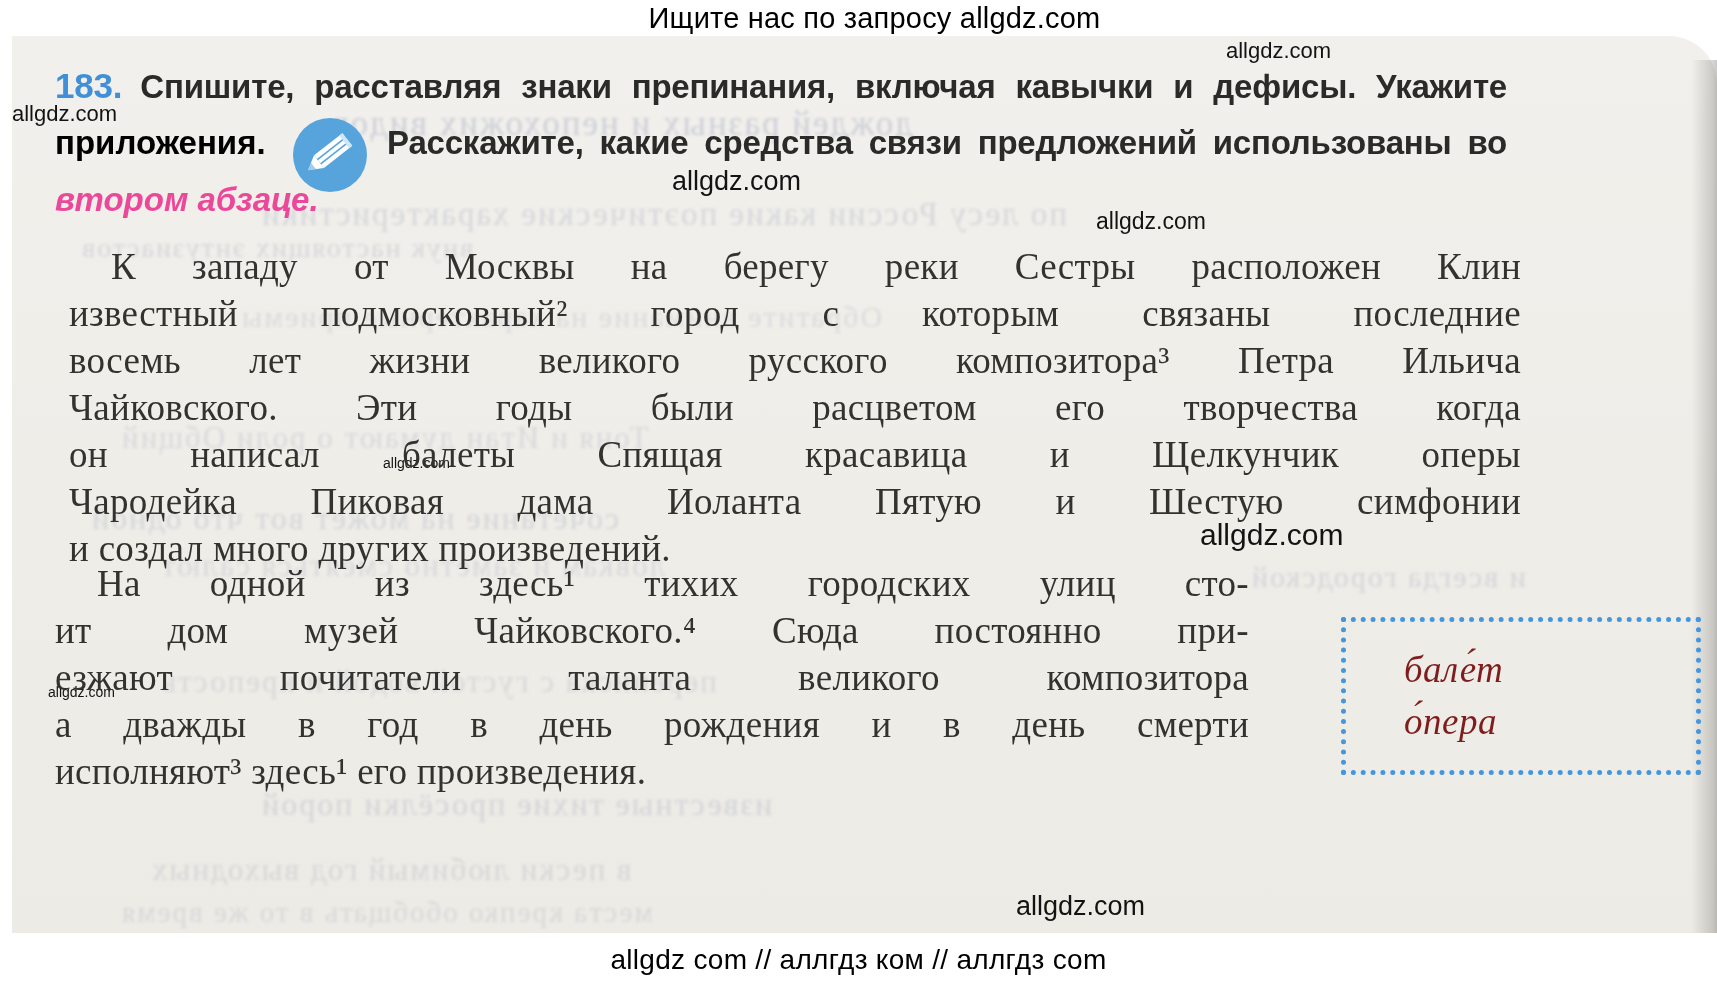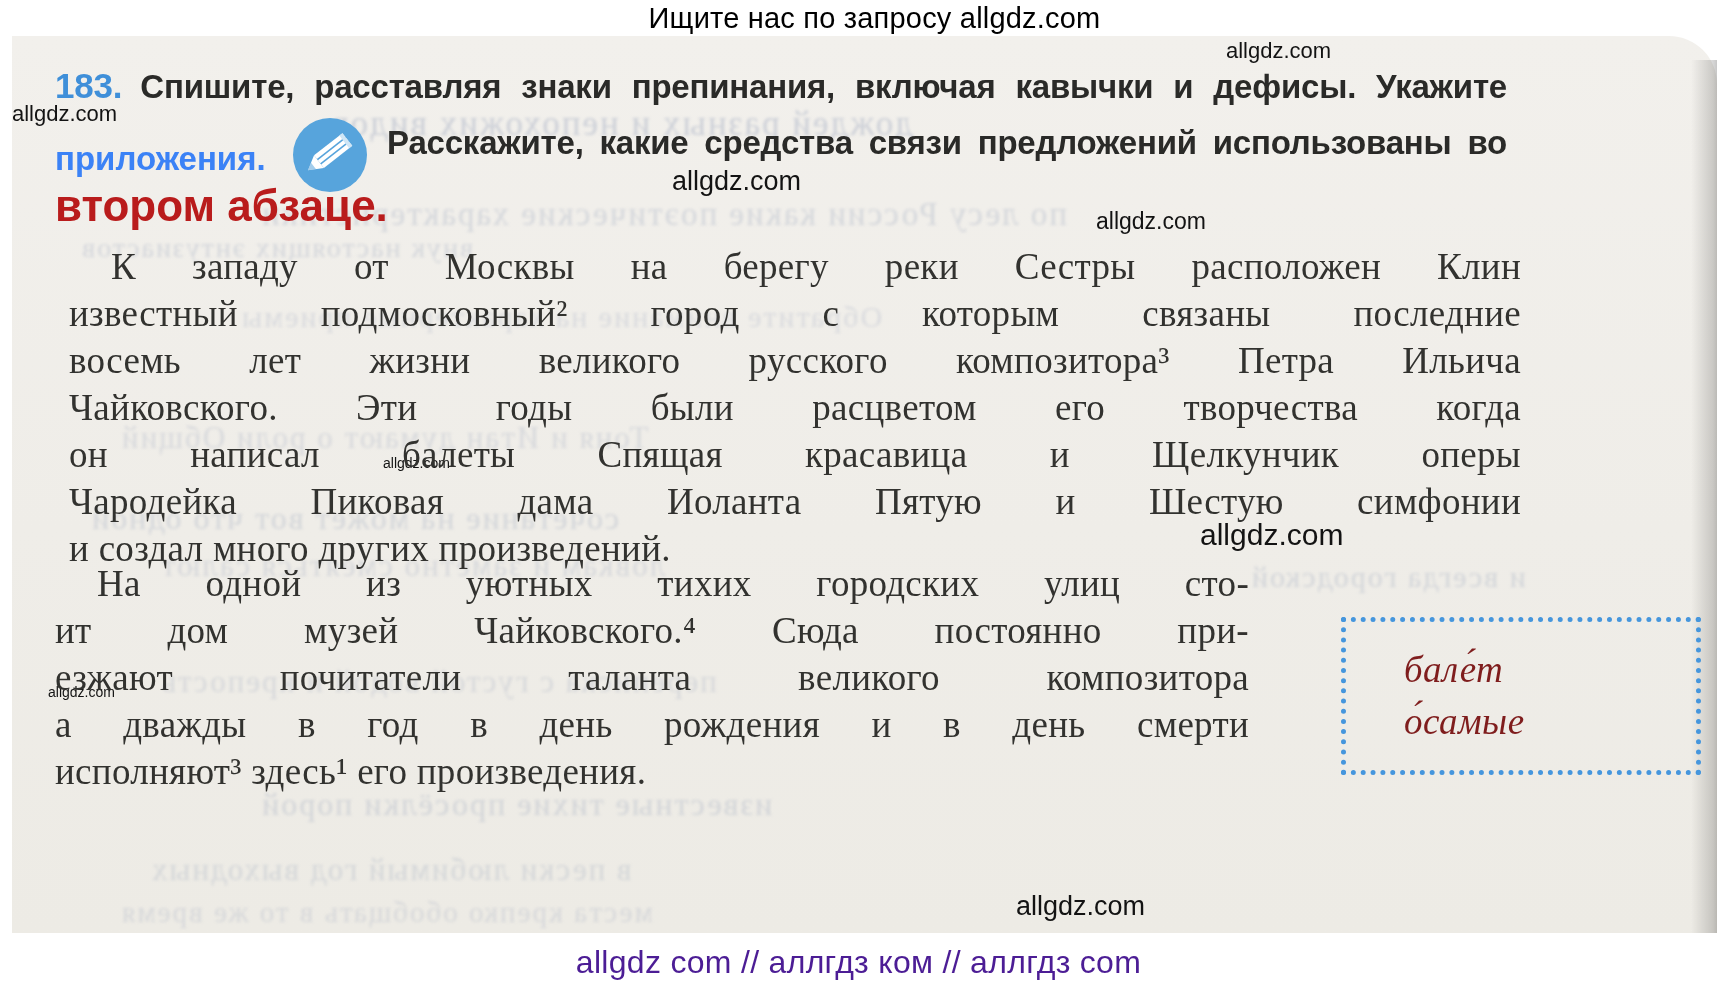--- a/index.html
+++ b/index.html
@@ -21,55 +21,55 @@
   .paper-left-sliver{
     position:absolute;left:0;top:36px;width:12px;height:897px;background:#ffffff;
   }
   
   .banner-top{
     position:absolute;left:16px;top:2px;width:1717px;text-align:center;
     font-size:29px;font-weight:500;color:#000000;letter-spacing:0.2px;
   }
   .banner-bottom{
     position:absolute;left:0;top:944px;width:1717px;text-align:center;
-    font-size:32px;font-weight:500;color:#4c1d95;letter-spacing:0.3px;
+    font-size:28px;font-weight:500;color:#000000;letter-spacing:0.3px;
   }
   
   .wm{position:absolute;color:#131313;font-weight:500;white-space:nowrap;}
   .wm-top-right  {left:1226px;top:38px;  font-size:22px;}
   .wm-left       {left:12px;  top:101px; font-size:22px;}
   .wm-center1    {left:672px; top:166px; font-size:27px;}
   .wm-mid-right  {left:1096px;top:208px; font-size:23px;}
   .wm-tiny1      {left:383px; top:455px; font-size:14px;}
   .wm-right-big  {left:1200px;top:518px; font-size:30px;}
   .wm-tiny2      {left:48px;  top:684px; font-size:14px;}
   .wm-bottom     {left:1016px;top:891px; font-size:27px;}
   
   .ex-line1{
     position:absolute;left:55px;top:66px;width:1452px;
     font-size:33px;font-weight:600;color:#2a2a28;letter-spacing:-0.2px;
     text-align:justify;text-align-last:justify;
   }
   .ex-num{color:#3f8fd9;font-weight:700;font-size:35px;padding-right:18px;}
   .ex-line2-left{
-    position:absolute;left:55px;top:140px;
-    font-size:33px;font-weight:600;color:#3b82f6;
+    position:absolute;left:55px;top:124px;
+    font-size:33px;font-weight:600;color:#000000;
   }
   .pencil-badge{
     position:absolute;left:293px;top:118px;width:74px;height:74px;border-radius:50%;
     background:#57a4dc;display:flex;align-items:center;justify-content:center;
   }
   .ex-line2-right{
     position:absolute;left:387px;top:124px;width:1120px;
     font-size:33px;font-weight:600;color:#2a2a28;letter-spacing:-0.2px;
     text-align:justify;text-align-last:justify;
   }
   .ex-line3{
     position:absolute;left:55px;top:181px;
-    font-size:44px;font-weight:600;color:#b91c1c;
+    font-size:33px;font-weight:600;color:#ec4899;font-style:italic;
   }
   
   .para{position:absolute;font-family:"Liberation Serif", serif;color:#32322f;}
   .p1{left:55px;top:243px;width:1452px;margin-left:14px;}
   .p2{left:55px;top:560px;width:1194px;}
   .serifline{
     font-size:37px;line-height:47px;letter-spacing:0.3px;
     text-align:justify;text-align-last:justify;white-space:nowrap;
   }
   .serifline.lastline{text-align-last:left;white-space:normal;}
@@ -163,25 +163,25 @@
   <div class="serifline indent">К западу от Москвы на берегу реки Сестры расположен Клин</div>
   <div class="serifline">известный подмосковный² город с которым связаны последние</div>
   <div class="serifline">восемь лет жизни великого русского композитора³ Петра Ильича</div>
   <div class="serifline">Чайковского. Эти годы были расцветом его творчества когда</div>
   <div class="serifline">он написал балеты Спящая красавица и Щелкунчик оперы</div>
   <div class="serifline">Чародейка Пиковая дама Иоланта Пятую и Шестую симфонии</div>
   <div class="serifline lastline">и создал много других произведений.</div>
 </div>
 
 <div class="para p2">
-  <div class="serifline indent">На одной из уютных тихих городских улиц сто-</div>
+  <div class="serifline indent">На одной из здесь¹ тихих городских улиц сто-</div>
   <div class="serifline">ит дом музей Чайковского.⁴ Сюда постоянно при-</div>
   <div class="serifline">езжают почитатели таланта великого композитора</div>
   <div class="serifline">а дважды в год в день рождения и в день смерти</div>
   <div class="serifline lastline">исполняют³ здесь¹ его произведения.</div>
 </div>
 
 <div class="vocab-box">
   <div class="vocab-word">бале́т</div>
-  <div class="vocab-word">о́самые</div>
+  <div class="vocab-word">о́пера</div>
 </div>
 
 <div class="banner-bottom">allgdz com  //  аллгдз ком  //  аллгдз com</div>
 
 </body></html>

